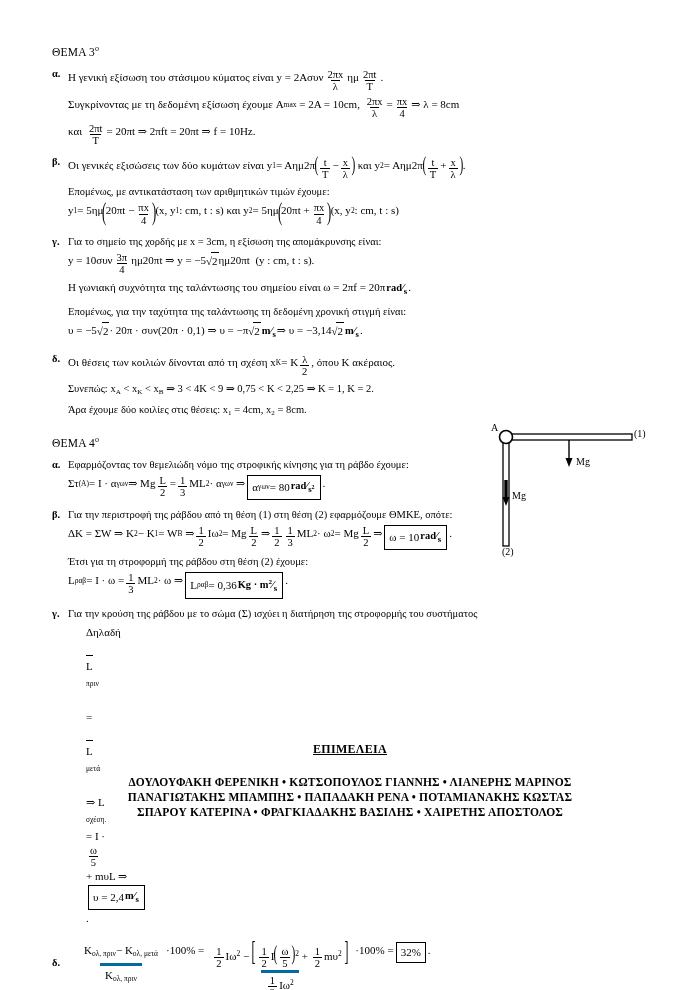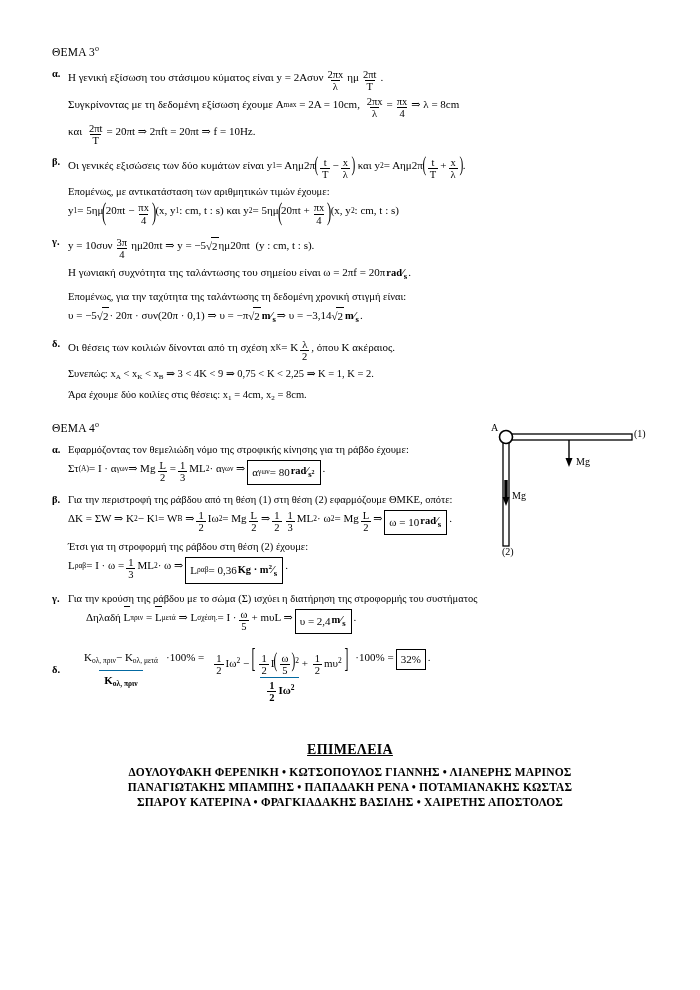--- a/index.html
+++ b/index.html
@@ -60,21 +60,21 @@
   }
   .eq {
     font-size: 11px;
     line-height: 17px;
     margin: 3px 0 4px 0;
     display: flex;
     align-items: flex-start;
     flex-wrap: nowrap;
     white-space: nowrap;
   }
-  .eq.indent { margin-left: 18px; }
+  .eq.indent { margin-left: 18px; flex-direction: column; }
 
   
   .frac {
     display: inline-flex;
     flex-direction: column;
     align-items: center;
     vertical-align: middle;
     margin: 0 2px;
     line-height: 1.05;
     font-size: 0.96em;
@@ -145,21 +145,21 @@
 
   
   .bigfrac {
     display: inline-flex;
     flex-direction: column;
     align-items: center;
     vertical-align: middle;
     margin: 0 3px;
   }
   .bigfrac .bnum { padding: 0 5px 1px 5px; }
-  .bigfrac .bden { padding: 1px 5px 0 5px; border-top: 1px solid #0369a1; font-weight: bold; }
+  .bigfrac .bden { padding: 1px 5px 0 5px; border-top: 3px solid #0369a1; }
 
   
   .diagram {
     position: absolute;
     left: 492px;
     top: 428px;
     width: 160px;
     height: 140px;
   }
   .diagram .lbl {
@@ -171,24 +171,24 @@
   
   .footer {
     position: absolute;
     left: 0;
     top: 742px;
     width: 700px;
     text-align: center;
   }
   .footer .epi {
     font-weight: bold;
-    font-size: 14px;
+    font-size: 12px;
     text-decoration: underline;
     letter-spacing: 0.3px;
-    margin-bottom: 7px;
+    margin-bottom: 18px;
   }
   .footer .names {
     font-weight: bold;
     font-size: 11.5px;
     line-height: 15px;
     letter-spacing: 0.2px;
   }
   .nospace { white-space: nowrap; }
 </style>
 </head>
@@ -299,20 +299,21 @@
         </span>
         <span class="bparen">)</span>
         <span>(x, y</span><sub>2</sub><span> : cm, t : s)</span>
       </div>
     </div>
   </div>
 
   <div class="qrow" style="margin-top:4px;">
     <div class="qlabel">γ.</div>
     <div class="qbody">
+      <div class="line">Για το σημείο της χορδής με x = 3cm, η εξίσωση της απομάκρυνσης είναι:</div>
       <div class="eq">
         <span>y = 10συν</span>
         <span class="frac">
           <span class="num">3π</span>
           <span class="den">4</span>
         </span>
         <span>ημ20πt ⇒ y = −5</span><span class="radical">√<span class="sqrt">2</span></span><span>ημ20πt</span>
         &nbsp;&nbsp;<span>(y : cm, t : s).</span>
       </div>
       <div class="eq">

